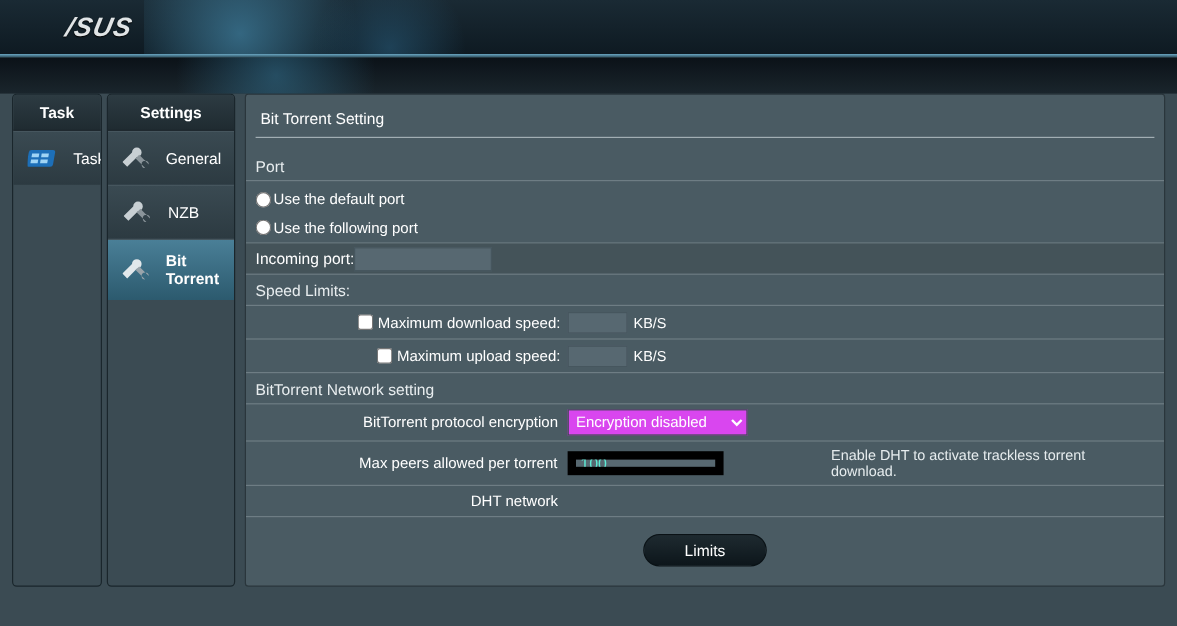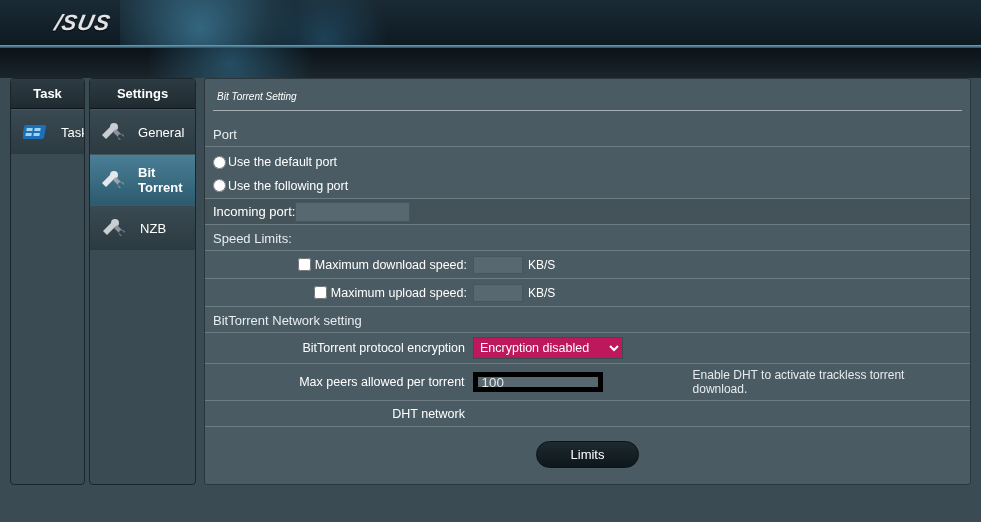--- a/index.html
+++ b/index.html
@@ -122,23 +122,22 @@
   .task-icon svg, .wrench-icon svg { display:block; }
   .content {
     flex: 1;
     background: #4a5b63;
     border: 1px solid #2a363c;
     border-radius: 3px;
     padding: 0;
   }
   .content-title {
     padding: 12px 12px 8px 12px;
-    font-size: 10px;
-    color:#fff;
-    font-style:italic;
+    font-size: 13px;
+    color:#fff;
   }
   .content hr.title-line {
     border: none;
     border-top: 1px solid #a2aeb3;
     margin: 0 8px 0 8px;
   }
   .section-hd {
     padding: 6px 24px 4px 8px;
     color: #e8edef;
     font-size: 13px;
@@ -170,33 +169,33 @@
     background:#576871;
     border:1px solid #46565e;
     height:18px; width:50px;
     color:#fff;
   }
   .unit{
     margin-left: 5px;
     font-size:12px;
   }
   select.sel{
-    background:#be185d;
+    background:#d946ef;
     border:1px solid #3c4a51;
     color:#fff;
     height: 22px;
     font-size: 12.5px;
     padding: 0 2px;
     width: 150px;
   }
   .input-num{
     background:#576871;
-    border:5px solid #000000;
+    border:7px solid #000000;
     height:20px; width:130px;
-    color:#e5e5e5; padding:0 4px;
+    color:#5eead4; padding:0 4px;
   }
   .dht-note{
     font-size:12px;
     color:#e6ecee;
     padding-left: 90px;
   }
   .apply-wrap{
     text-align:center;
     padding: 14px 0 16px 0;
   }
@@ -262,39 +261,39 @@
       <div class="side-item">
         <span class="icon-box wrench-icon">
           <svg width="26" height="22" viewBox="0 0 26 22">
             <path d="M4 18 L12 10 A4 4 0 1 0 8 6 L0 14 Z" fill="#c8cfd3"></path>
             <path d="M14 8 L22 16 A3 3 0 1 0 19 19 L11 11 Z" fill="#8a949a"></path>
           </svg>
         </span>
         <span class="label">General</span>
       </div>
 
+      <div class="side-item">
+        <span class="icon-box wrench-icon">
+          <svg width="26" height="22" viewBox="0 0 26 22">
+            <path d="M4 18 L12 10 A4 4 0 1 0 8 6 L0 14 Z" fill="#c8cfd3"></path>
+            <path d="M14 8 L22 16 A3 3 0 1 0 19 19 L11 11 Z" fill="#8a949a"></path>
+          </svg>
+        </span>
+        <span class="label">NZB</span>
+      </div>
+
       <div class="side-item active">
         <span class="icon-box wrench-icon">
           <svg width="26" height="22" viewBox="0 0 26 22">
             <path d="M4 18 L12 10 A4 4 0 1 0 8 6 L0 14 Z" fill="#e2e8eb"></path>
             <path d="M14 8 L22 16 A3 3 0 1 0 19 19 L11 11 Z" fill="#9aa4aa"></path>
           </svg>
         </span>
         <span class="label">Bit Torrent</span>
       </div>
-
-      <div class="side-item">
-        <span class="icon-box wrench-icon">
-          <svg width="26" height="22" viewBox="0 0 26 22">
-            <path d="M4 18 L12 10 A4 4 0 1 0 8 6 L0 14 Z" fill="#c8cfd3"></path>
-            <path d="M14 8 L22 16 A3 3 0 1 0 19 19 L11 11 Z" fill="#8a949a"></path>
-          </svg>
-        </span>
-        <span class="label">NZB</span>
-      </div>
     </div>
 
   </div>
 
   <div class="content">
     <div class="content-title">Bit Torrent Setting</div>
     <hr class="title-line">
 
     <div style="height:10px"></div>
 

